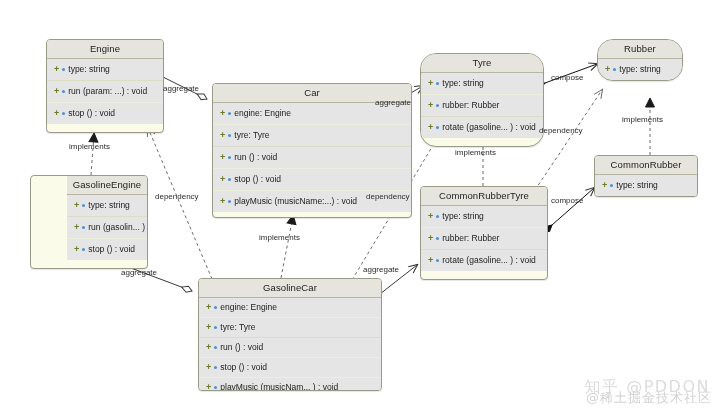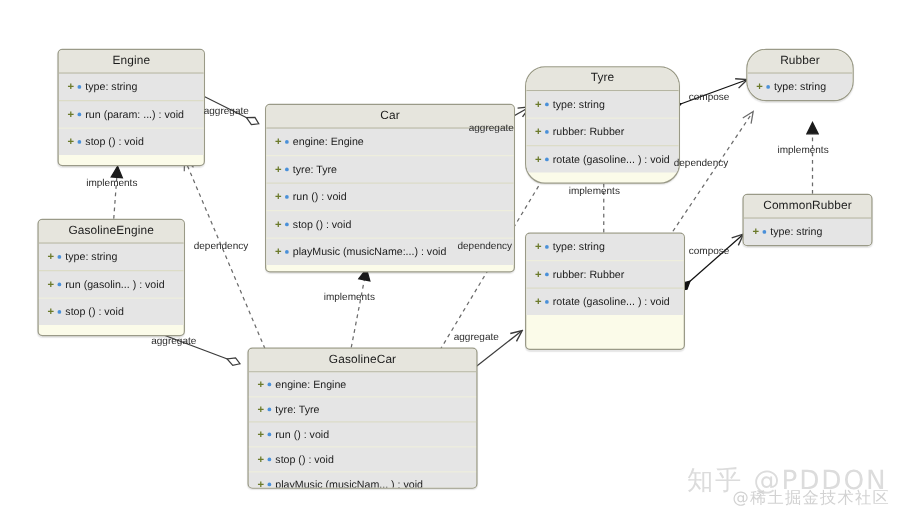--- a/index.html
+++ b/index.html
@@ -89,21 +89,21 @@
     color: #cfcfcf;
     white-space: nowrap;
     letter-spacing: 1px;
     font-family: "DejaVu Sans", sans-serif;
   }
   .watermark .wm-top {
     position: absolute;
     right: 2px;
     bottom: 9px;
     color: #dcdcdc;
-    font-size: 21px;
+    font-size: 16px;
     letter-spacing: 1.5px;
   }
   .watermark .wm-bot {
     position: relative;
     color: #d2d2d2;
     font-size: 13px;
   }
 </style>
 </head>
 <body>
@@ -248,36 +248,37 @@
 
   <div class="uml-class" style="left:597px; top:39px; width:86px; height:42px;border-radius:16px;">
     <div class="uml-header">Rubber</div>
     <div class="uml-members">
       <div class="uml-member">
         <span class="vis">+</span><span class="dot"></span><span>type: string</span>
       </div>
     </div>
   </div>
 
-  <div class="uml-class" style="left:30px; top:175px; width:118px; height:94px;">
+  <div class="uml-class" style="left:30px; top:175px; width:118px; height:94px;padding-left:36px;">
     <div class="uml-header">GasolineEngine</div>
     <div class="uml-members">
       <div class="uml-member sep-strong">
         <span class="vis">+</span><span class="dot"></span><span>type: string</span>
       </div>
       <div class="uml-member">
         <span class="vis">+</span><span class="dot"></span><span>run (gasolin... ) : void</span>
       </div>
       <div class="uml-member">
         <span class="vis">+</span><span class="dot"></span><span>stop () : void</span>
       </div>
     </div>
   </div>
 
   <div class="uml-class" style="left:420px; top:186px; width:128px; height:94px;">
+    <div class="uml-header">CommonRubberTyre</div>
     <div class="uml-members">
       <div class="uml-member">
         <span class="vis">+</span><span class="dot"></span><span>type: string</span>
       </div>
       <div class="uml-member sep-strong">
         <span class="vis">+</span><span class="dot"></span><span>rubber: Rubber</span>
       </div>
       <div class="uml-member">
         <span class="vis">+</span><span class="dot"></span><span>rotate (gasoline... ) : void</span>
       </div>

